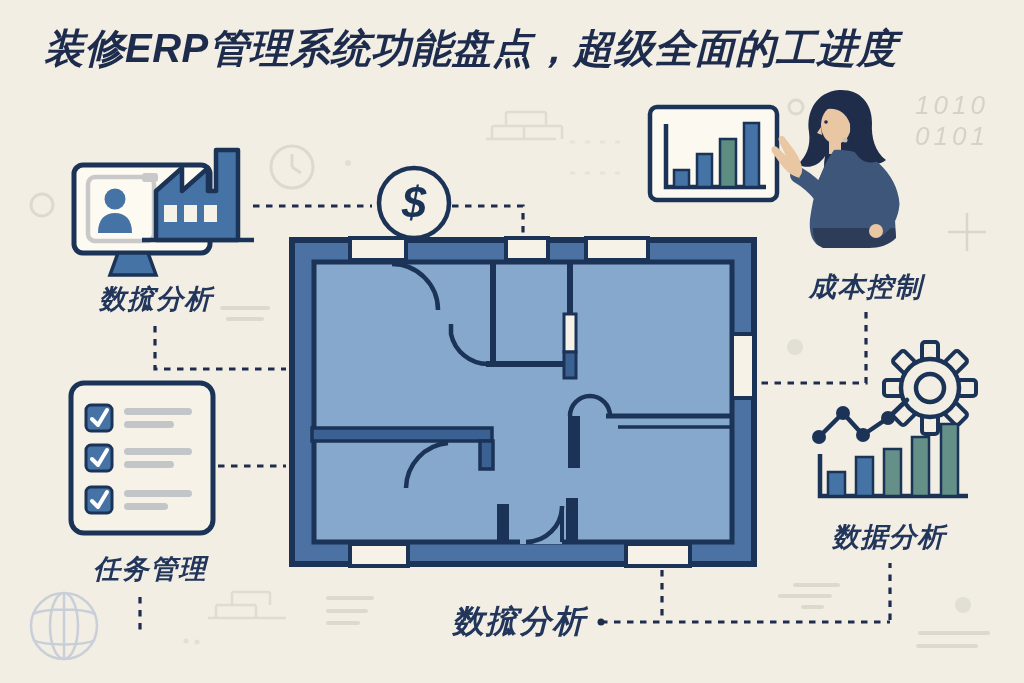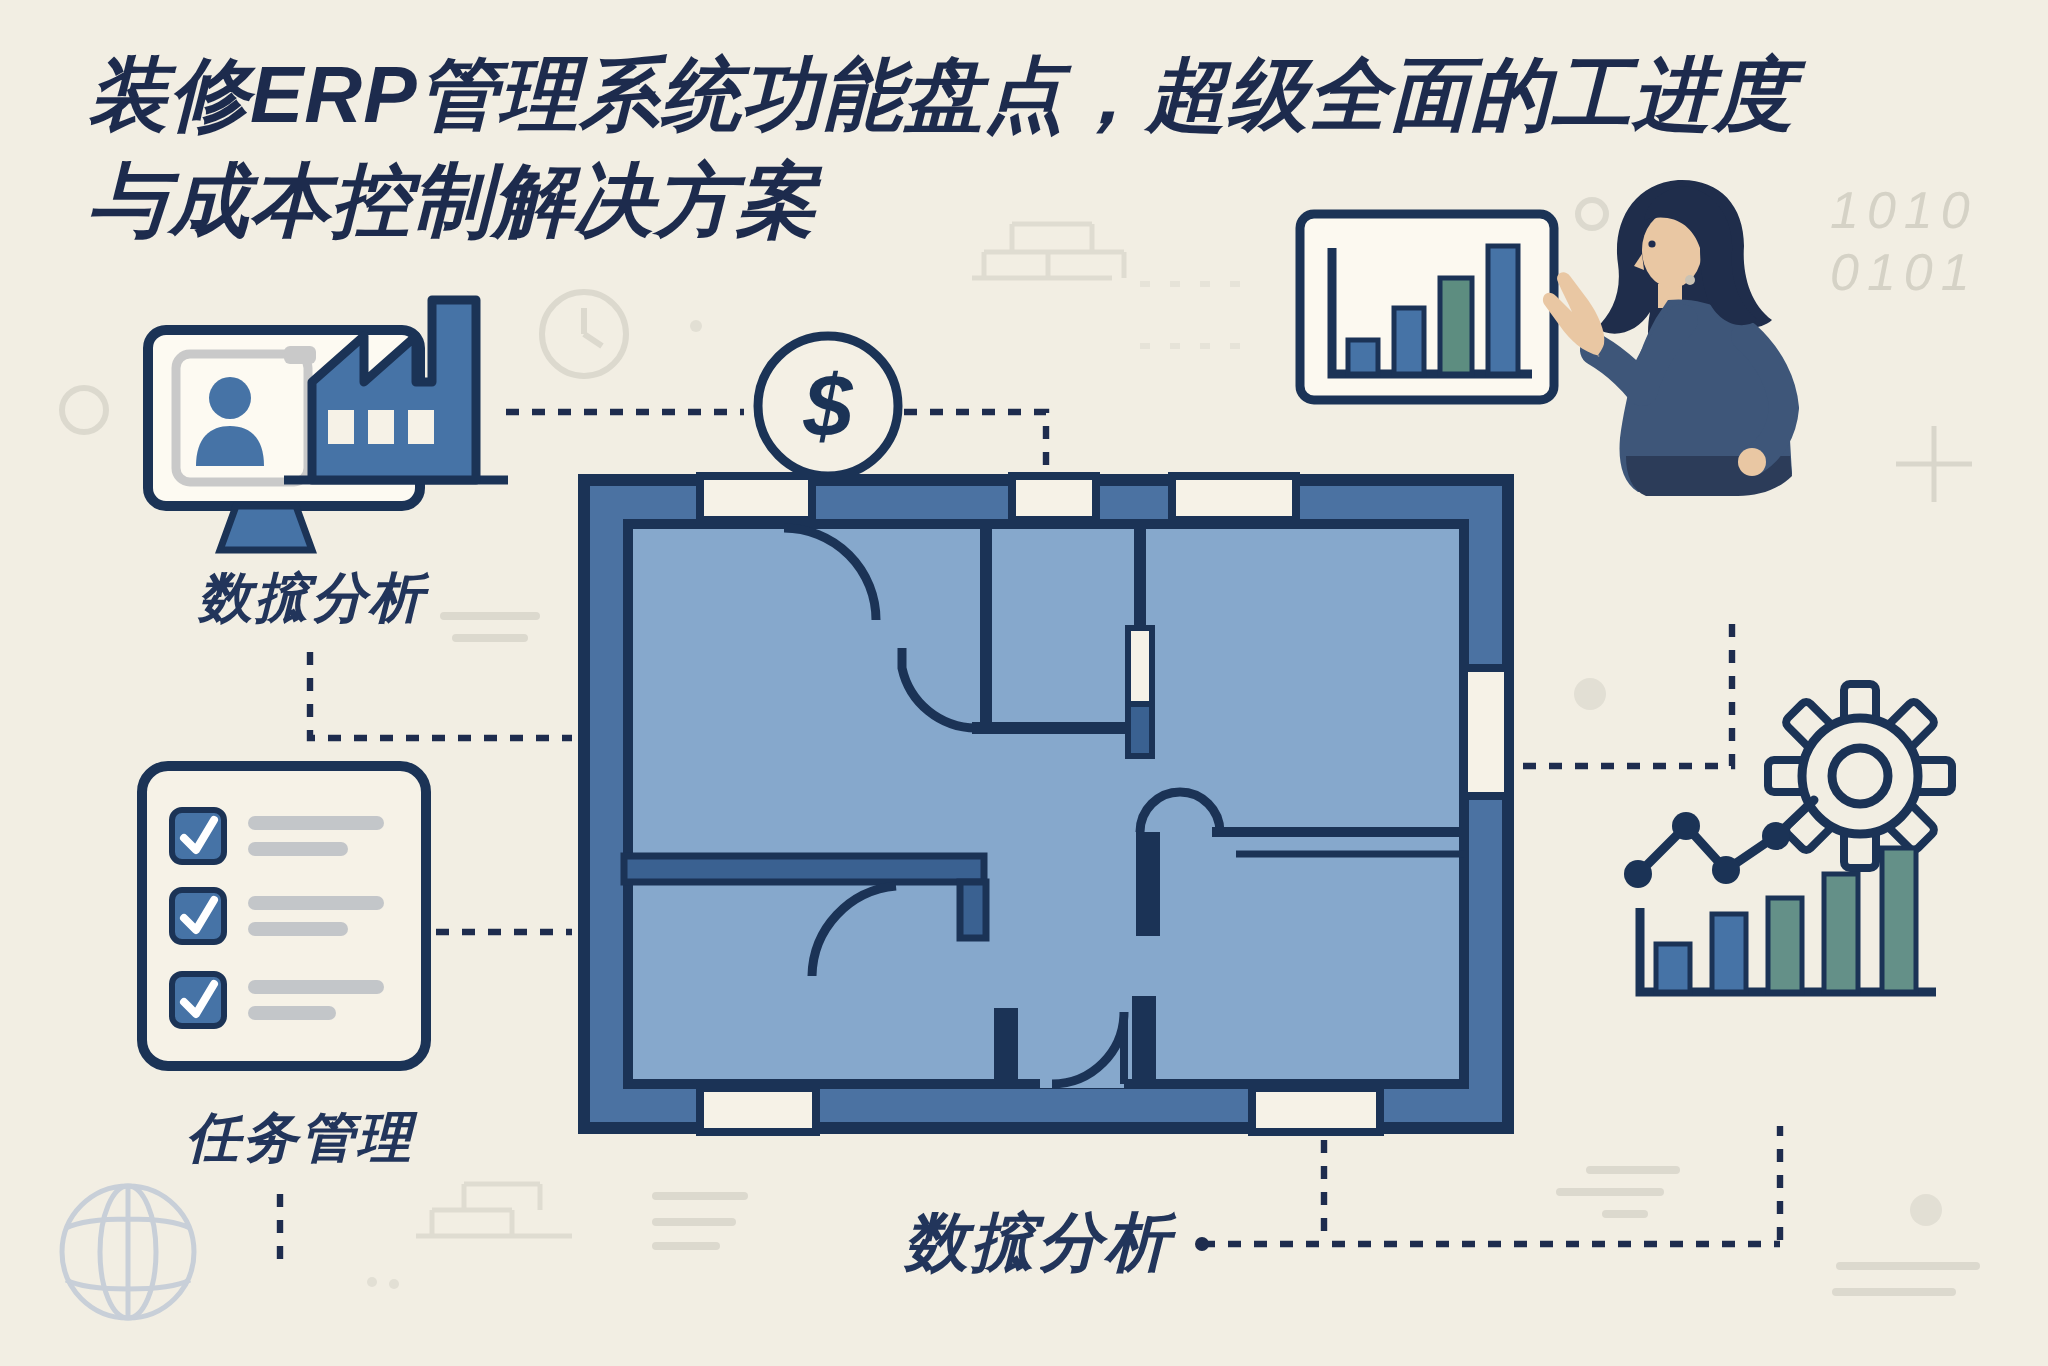--- a/index.html
+++ b/index.html
@@ -84,21 +84,20 @@
       <circle cx="795" cy="347" r="8"></circle>
       <circle cx="963" cy="605" r="8"></circle>
       <circle cx="348" cy="163" r="3"></circle>
       <circle cx="186" cy="641" r="2.5"></circle>
       <circle cx="197" cy="642" r="2.5"></circle>
     </g>
   </svg>
 
   <div id="title" class="abs">
     <div>装修ERP管理系统功能盘点，超级全面的工进度</div>
-    <div>与成本控制解决方案</div>
   </div>
 
   <div id="binary" class="abs">
     <div>1010</div>
     <div>0101</div>
   </div>
 
   <svg class="abs icon-layer" style="left:58px;top:143px" width="200" height="140" viewBox="0 0 200 140">
     <rect x="16" y="22" width="136" height="88" rx="9" fill="#fdfaf2" stroke="#1b3356" stroke-width="5"></rect>
     <path d="M60 110 L90 110 L98 132 L52 132 Z" fill="#4673a6" stroke="#1b3356" stroke-width="3.5"></path>
@@ -246,15 +245,17 @@
         <rect x="50" y="129" width="17" height="39" fill="#4673a6"></rect>
         <rect x="78" y="121" width="17" height="47" fill="#649088"></rect>
         <rect x="106" y="109" width="17" height="59" fill="#649088"></rect>
         <rect x="135" y="96" width="17" height="72" fill="#649088"></rect>
       </g>
     </g>
   </svg>
 
   <div class="label" style="left:99px;top:281px">数搲分析</div>
   <div class="label" style="left:93px;top:551px">任务管理</div>
+  <div class="label" style="left:809px;top:269px">成本控制</div>
+  <div class="label" style="left:832px;top:519px">数据分析</div>
   <div class="label" id="label-data-bottom" style="left:452px;top:600px">数搲分析</div>
 
 </div>
 
 </body></html>

